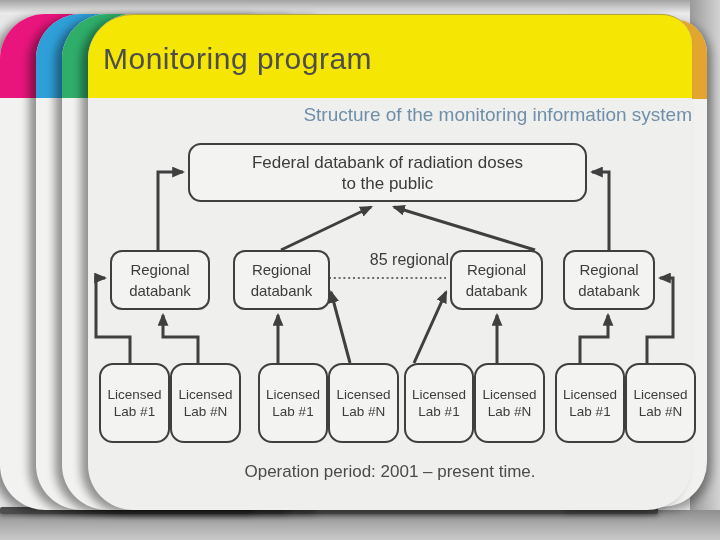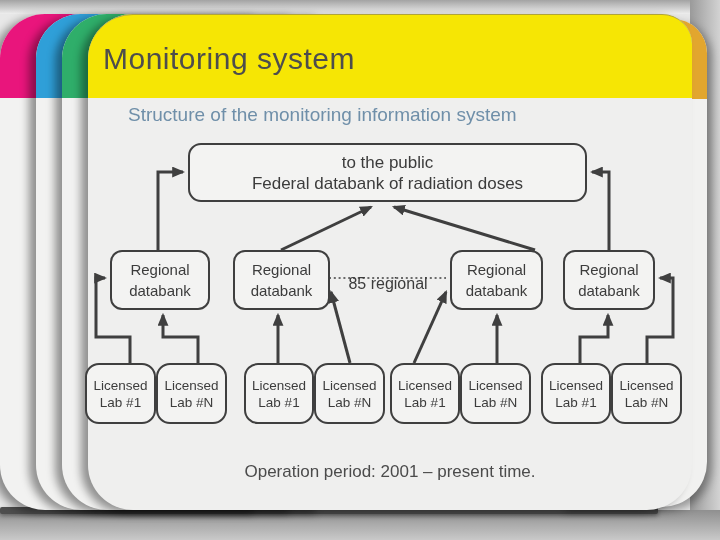--- a/index.html
+++ b/index.html
@@ -37,35 +37,35 @@
   
   .page-main{position:absolute;left:88px;top:14px;width:604px;height:496px;
     background:#efefee;border-radius:45px 30px 45px 45px;
     box-shadow:-7px 3px 9px rgba(0,0,0,.40);}
   .page-main .header{position:absolute;left:0;top:0;right:0;height:84px;
     background:#F6E604;border-radius:45px 30px 0 0;
     border-top:1px solid #b0a43a;}
   
   .title{position:absolute;left:103px;top:42px;font-size:30px;color:#4d4d4d;
     letter-spacing:.5px;white-space:nowrap;}
-  .subtitle{position:absolute;left:100px;width:604px;top:104px;text-align:left;
+  .subtitle{position:absolute;left:88px;width:604px;top:104px;text-align:right;
     font-size:19px;color:#6F8FA9;white-space:nowrap;padding-left:28px;}
   .footer{position:absolute;left:88px;width:604px;top:462px;text-align:center;
     font-size:17px;color:#4b4b4b;}
   
   .node{position:absolute;background:#f3f3f2;border:2.5px solid #3F3F3F;
     display:flex;flex-direction:column;align-items:center;justify-content:center;
     color:#3c3c3c;text-align:center;}
   .node span{display:block;white-space:nowrap;}
   .federal{left:188px;top:143px;width:399px;height:59px;border-radius:13px;
     font-size:17px;line-height:21px;}
   .regional{top:250px;height:60px;border-radius:12px;font-size:15px;line-height:21px;}
-  .lab{top:363px;height:61px;border-radius:14px;font-size:13.5px;line-height:17px;}
+  .lab{top:363px;height:80px;border-radius:14px;font-size:13.5px;line-height:17px;margin-left:14px;}
   .note{position:absolute;left:327px;top:251px;width:122px;height:52px;
-    color:#3c3c3c;font-size:16px;text-align:center;margin-top:24px;}
+    color:#3c3c3c;font-size:16px;text-align:right;}
   .note .l1{position:absolute;left:0;right:0;top:0;}
   .note .l2{position:absolute;left:0;right:0;top:29px;}
   svg.connectors{position:absolute;left:0;top:0;pointer-events:none;}
 </style>
 </head>
 <body>
 
 <div class="canvas">
 
   <div class="bg-top"></div>
@@ -83,21 +83,21 @@
     <div class="tab"></div>
   </div>
   <div class="page-amber">
     <div class="tab"></div>
   </div>
 
   <div class="page-main">
     <div class="header"></div>
   </div>
 
-  <div class="title">Monitoring system</div>
+  <div class="title">Monitoring program</div>
   <div class="subtitle">Structure of the monitoring information system</div>
 
   <svg class="connectors" width="720" height="540" viewBox="0 0 720 540">
     <defs>
       <marker id="ah" markerUnits="userSpaceOnUse" markerWidth="13" markerHeight="11" viewBox="0 0 12 10" refX="10" refY="5" orient="auto">
         <path d="M0,0 L12,5 L0,10 Z" fill="#3F3F3F"></path>
       </marker>
     </defs>
     <g stroke="#3F3F3F" stroke-width="3" fill="none">
       <path d="M158,250 L158,172 L183,172" marker-end="url(#ah)"></path>
@@ -110,22 +110,22 @@
       <path d="M350,363 L331,292" marker-end="url(#ah)"></path>
       <path d="M414,363 L446,292" marker-end="url(#ah)"></path>
       <path d="M497,363 L497,315" marker-end="url(#ah)"></path>
       <path d="M580,363 L580,337 L608,337 L608,315" marker-end="url(#ah)"></path>
       <path d="M647,363 L647,337 L673,337 L673,278 L660,278" marker-end="url(#ah)"></path>
       <path d="M329,278 L446,278" stroke-width="1.6" stroke-dasharray="2,2.8"></path>
     </g>
   </svg>
 
   <div class="node federal">
+    <span>Federal databank of radiation doses</span>
     <span>to the public</span>
-    <span>Federal databank of radiation doses</span>
   </div>
 
   <div class="node regional" style="left:110px;width:100px;">
     <span>Regional</span>
     <span>databank</span>
   </div>
   <div class="node regional" style="left:233px;width:97px;">
     <span>Regional</span>
     <span>databank</span>
   </div>

